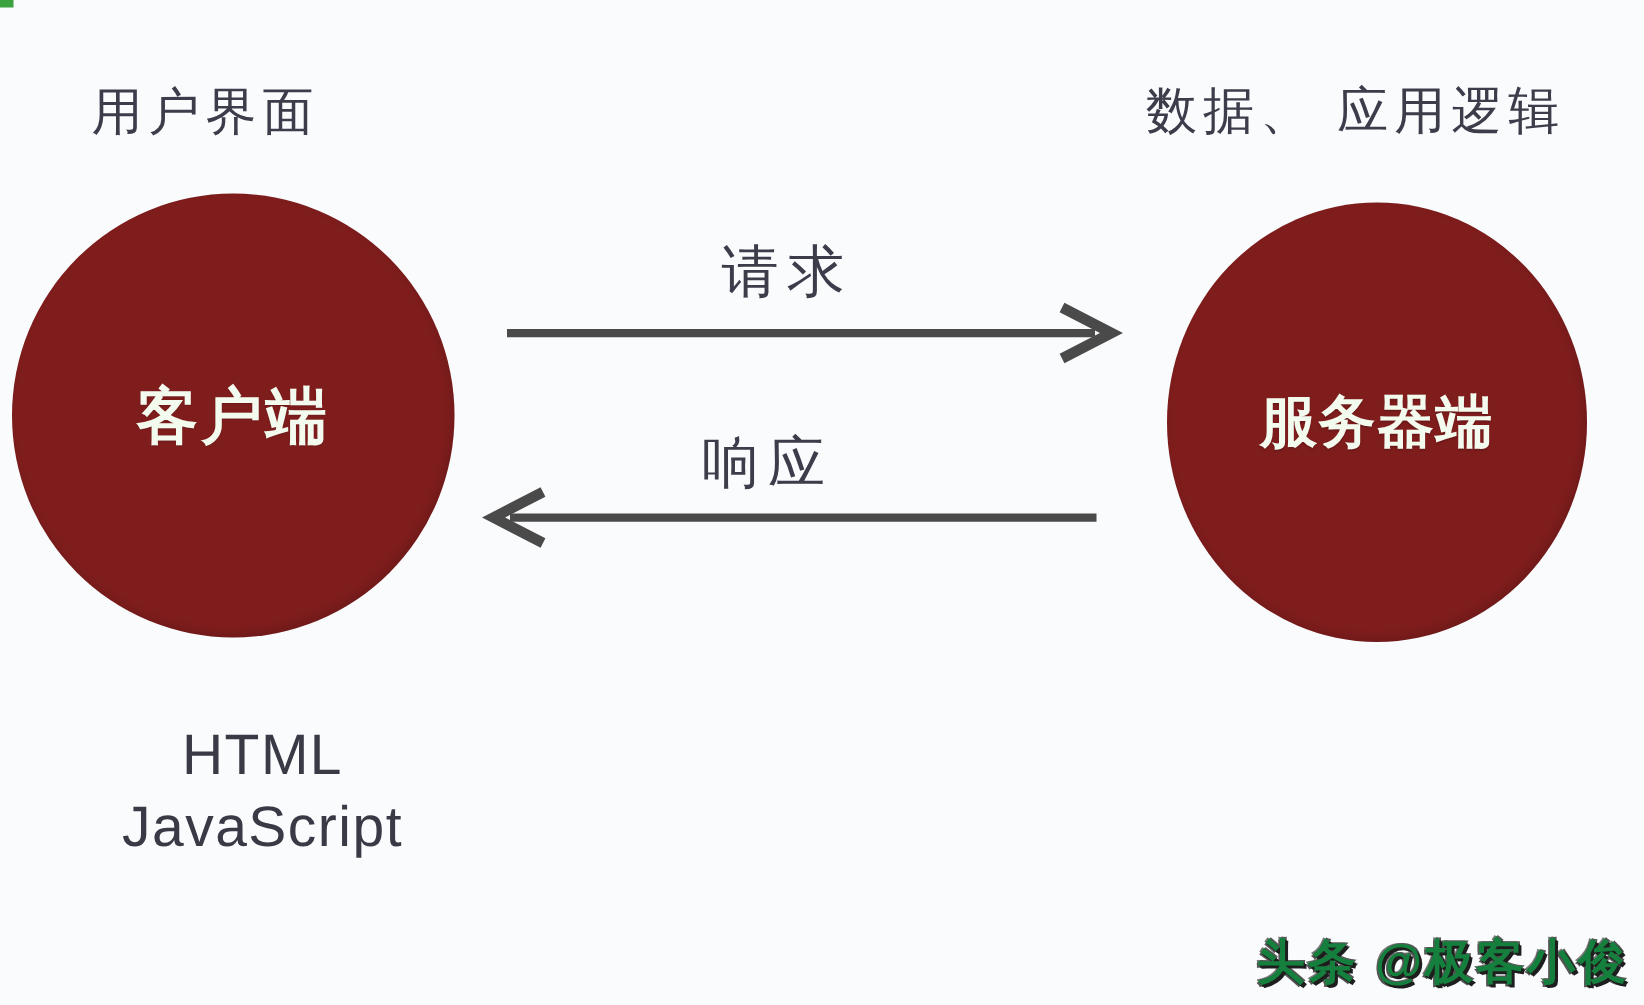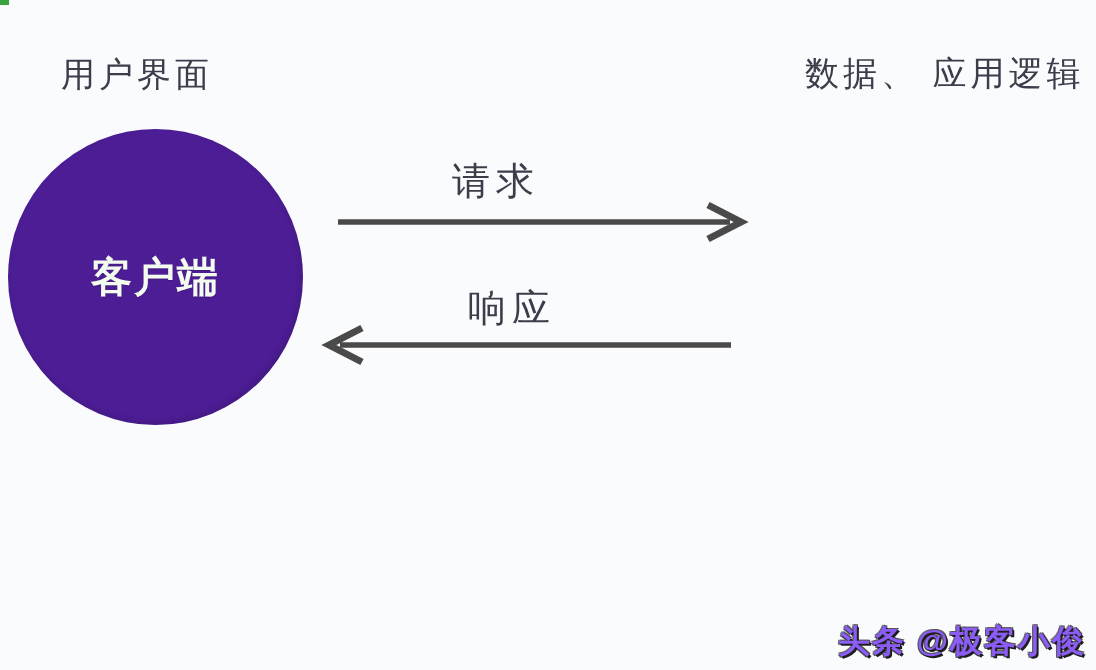--- a/index.html
+++ b/index.html
@@ -23,26 +23,26 @@
   }
   .region-label {
     position: absolute;
     color: #3c3c4a;
     font-size: 34px;
     font-weight: 300;
     letter-spacing: 4px;
     white-space: nowrap;
   }
   .region-label.client { left: 61px; top: 52px; }
-  .region-label.server { left: 764px; top: 51px; margin-left: 41px; }
+  .region-label.server { left: 764px; top: 51px; }
 
   .node-circle {
     position: absolute;
     border-radius: 50%;
-    background: #4c1d95;
+    background: #7f1d1d;
     box-shadow: inset -2px -3px 6px rgba(0,0,0,0.12);
     display: flex;
     align-items: center;
     justify-content: center;
   }
   .node-circle.client {
     left: 8px; top: 129px;
     width: 295px; height: 296px;
   }
   .node-circle.server {
@@ -59,21 +59,21 @@
   .node-circle.server .node-label { font-size: 38px; letter-spacing: 1px; }
 
   .flow-label {
     position: absolute;
     color: #3c3c4a;
     font-size: 38px;
     font-weight: 300;
     letter-spacing: 6px;
     white-space: nowrap;
   }
-  .flow-label.request  { left: 452px; top: 156px; }
+  .flow-label.request  { left: 481px; top: 156px; }
   .flow-label.response { left: 468px; top: 283px; text-align: right; }
 
   .arrows-svg {
     position: absolute;
     left: 0; top: 0;
     width: 1096px; height: 670px;
   }
 
   .tech-stack {
     position: absolute;
@@ -86,21 +86,21 @@
   }
   .tech-stack.client { left: 30px; top: 480px; width: 290px; }
   .tech-stack.server { left: 800px; top: 528px; width: 295px; }
 
   .watermark {
     position: absolute;
     right: 10px; bottom: 6px;
     font-size: 32px;
     font-weight: bold;
     letter-spacing: 2px;
-    color: #8b5cf6;
+    color: #15803d;
     text-shadow:
       2px 2px 0 #1e1e1e,
       1px 1px 0 #1e1e1e,
       -1px 1px 0 #555,
       1px -1px 0 #555,
       -1px -1px 0 #777;
     white-space: nowrap;
   }
 </style>
 </head>
@@ -111,37 +111,42 @@
   <div class="corner-speck"></div>
 
   <div class="region-label client">用户界面</div>
 
   <div class="region-label server">数据、 应用逻辑</div>
 
   <div class="node-circle client">
     <span class="node-label">客户端</span>
   </div>
 
+  <div class="node-circle server">
+    <span class="node-label">服务器端</span>
+  </div>
 
   <svg class="arrows-svg" viewBox="0 0 1096 670" xmlns="http://www.w3.org/2000/svg" aria-hidden="true">
 
     <g>
       <path d="M338 222 H730" stroke="#4a4a4a" stroke-width="5.5" fill="none"></path>
       <path d="M708 205 L741 222 L708 239" stroke="#4a4a4a" stroke-width="7" fill="none" stroke-linejoin="miter"></path>
     </g>
 
     <g>
       <path d="M340 345 H731" stroke="#4a4a4a" stroke-width="5.5" fill="none"></path>
       <path d="M362 328 L329 345 L362 362" stroke="#4a4a4a" stroke-width="7" fill="none" stroke-linejoin="miter"></path>
     </g>
   </svg>
 
   <div class="flow-label request">请求</div>
 
   <div class="flow-label response">响应</div>
 
   <div class="tech-stack client">
+    <div>HTML</div>
+    <div>JavaScript</div>
   </div>
 
 
   <div class="watermark">头条 @极客小俊</div>
 
 </div>
 
 </body></html>

